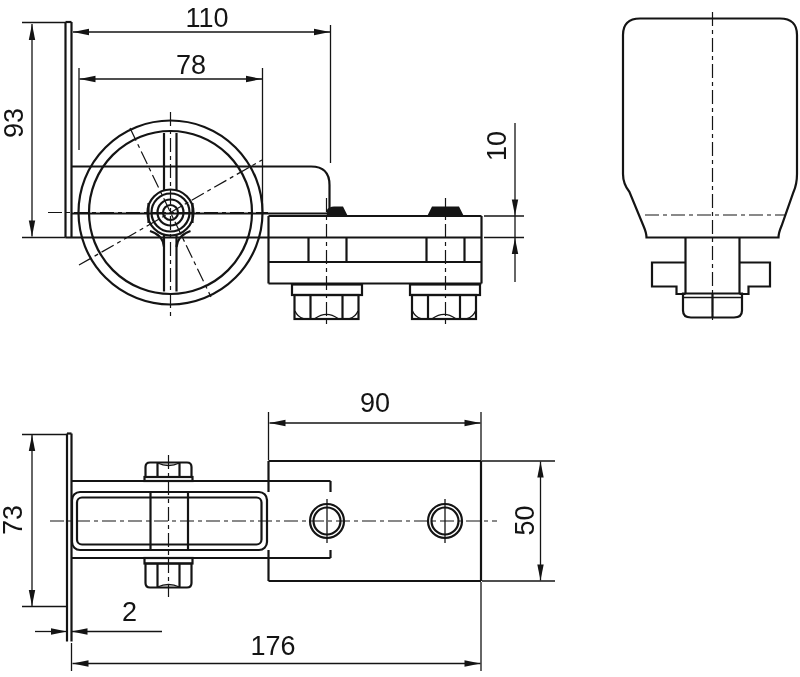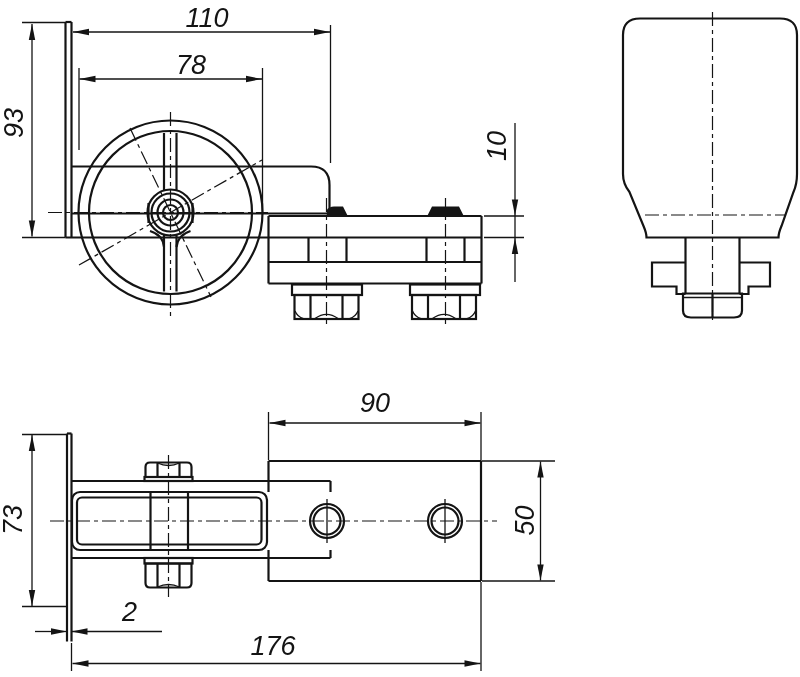--- a/index.html
+++ b/index.html
@@ -1,16 +1,16 @@
 <!DOCTYPE html>
 <html><head>
 <meta charset="utf-8">
 <style>
   html,body{margin:0;padding:0;background:#fff;}
-  .canvas-wrap{width:800px;height:677px;background:#fff;position:relative;overflow:hidden;font-style:italic;}
+  .canvas-wrap{width:800px;height:677px;background:#fff;position:relative;overflow:hidden;}
   svg{display:block;}
   
   .thick{stroke:#141414;stroke-width:2.2;fill:none;stroke-linecap:butt;}
   .thin{stroke:#141414;stroke-width:1.3;fill:none;stroke-linecap:butt;}
   .cl{stroke:#141414;stroke-width:1.2;fill:none;stroke-dasharray:14 4 4 4;}
   .blk{fill:#141414;stroke:none;}
   text.dim{font-family:"Liberation Sans","DejaVu Sans",sans-serif;font-size:27px;fill:#141414;}
 </style>
 </head>
 <body>

